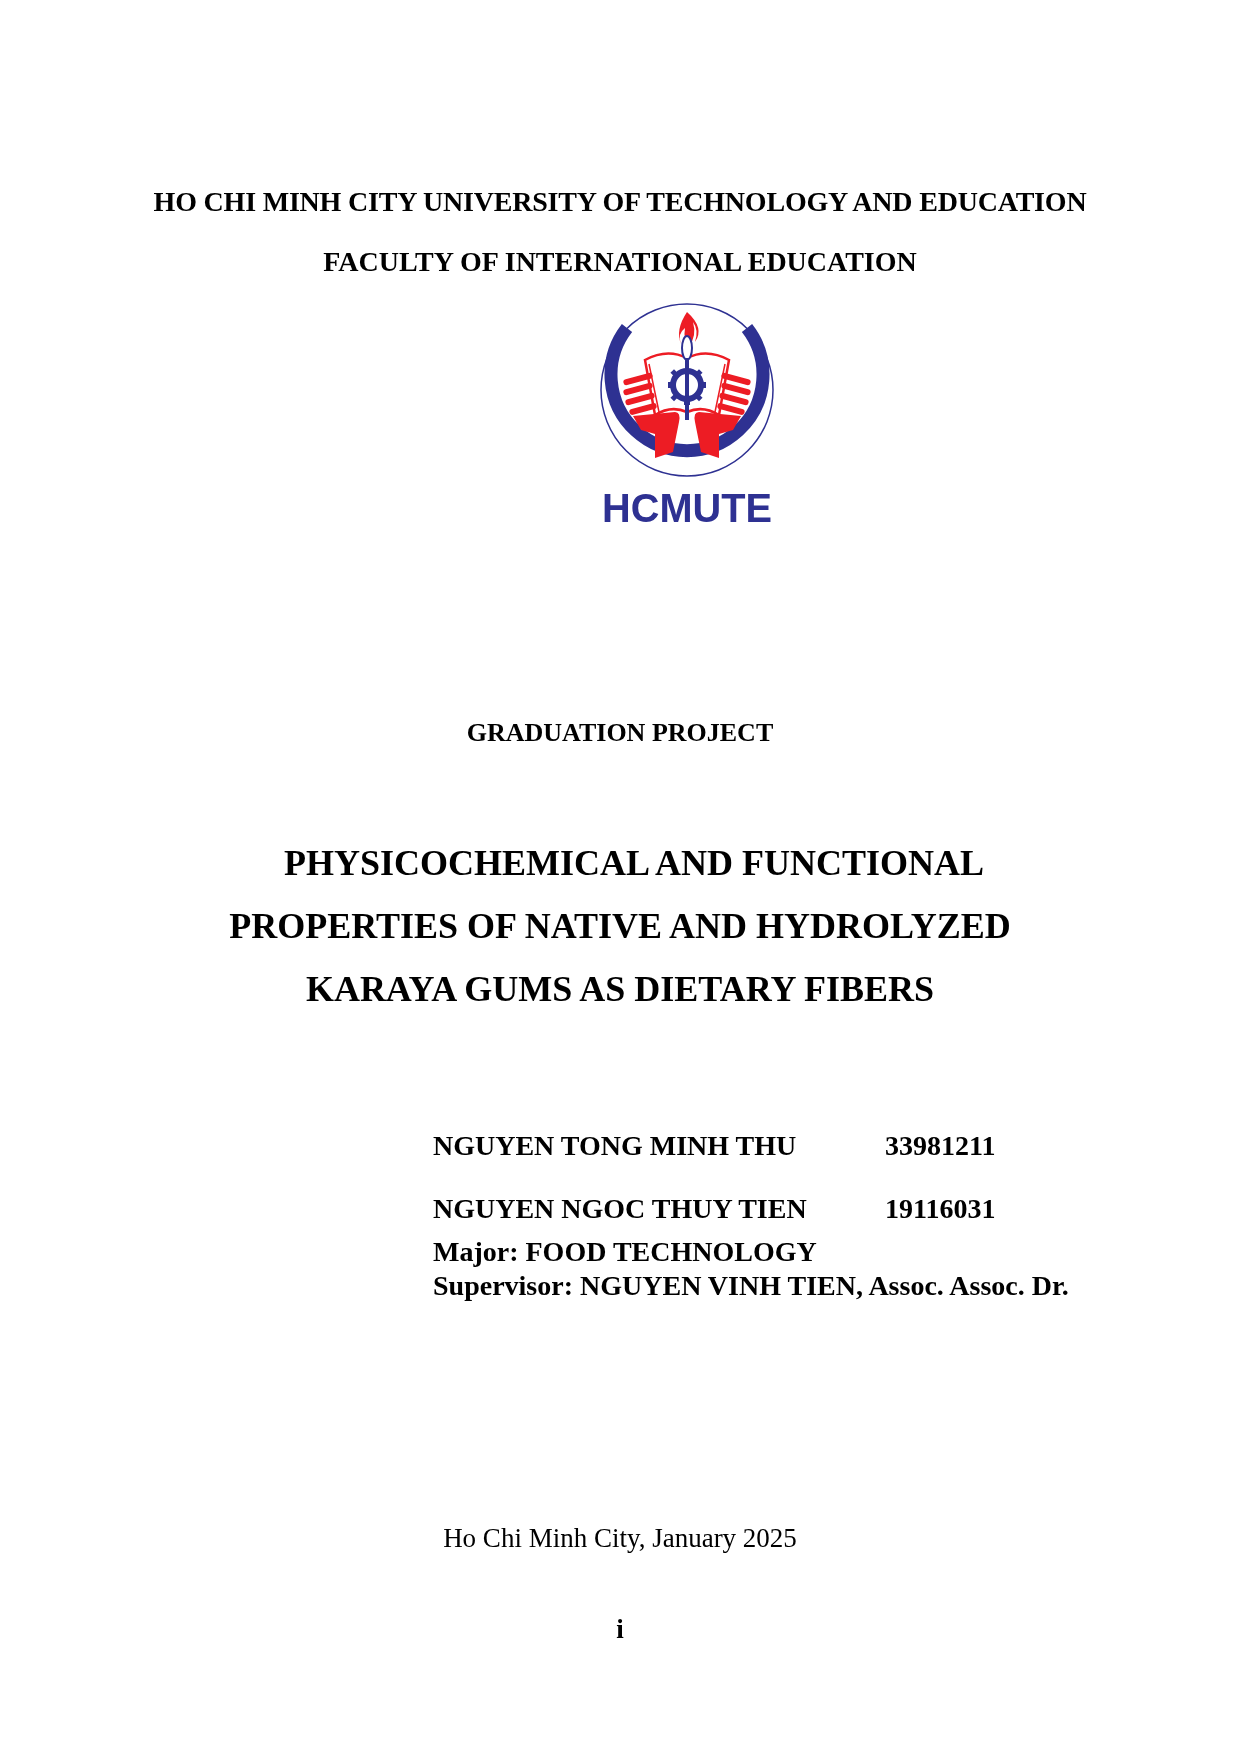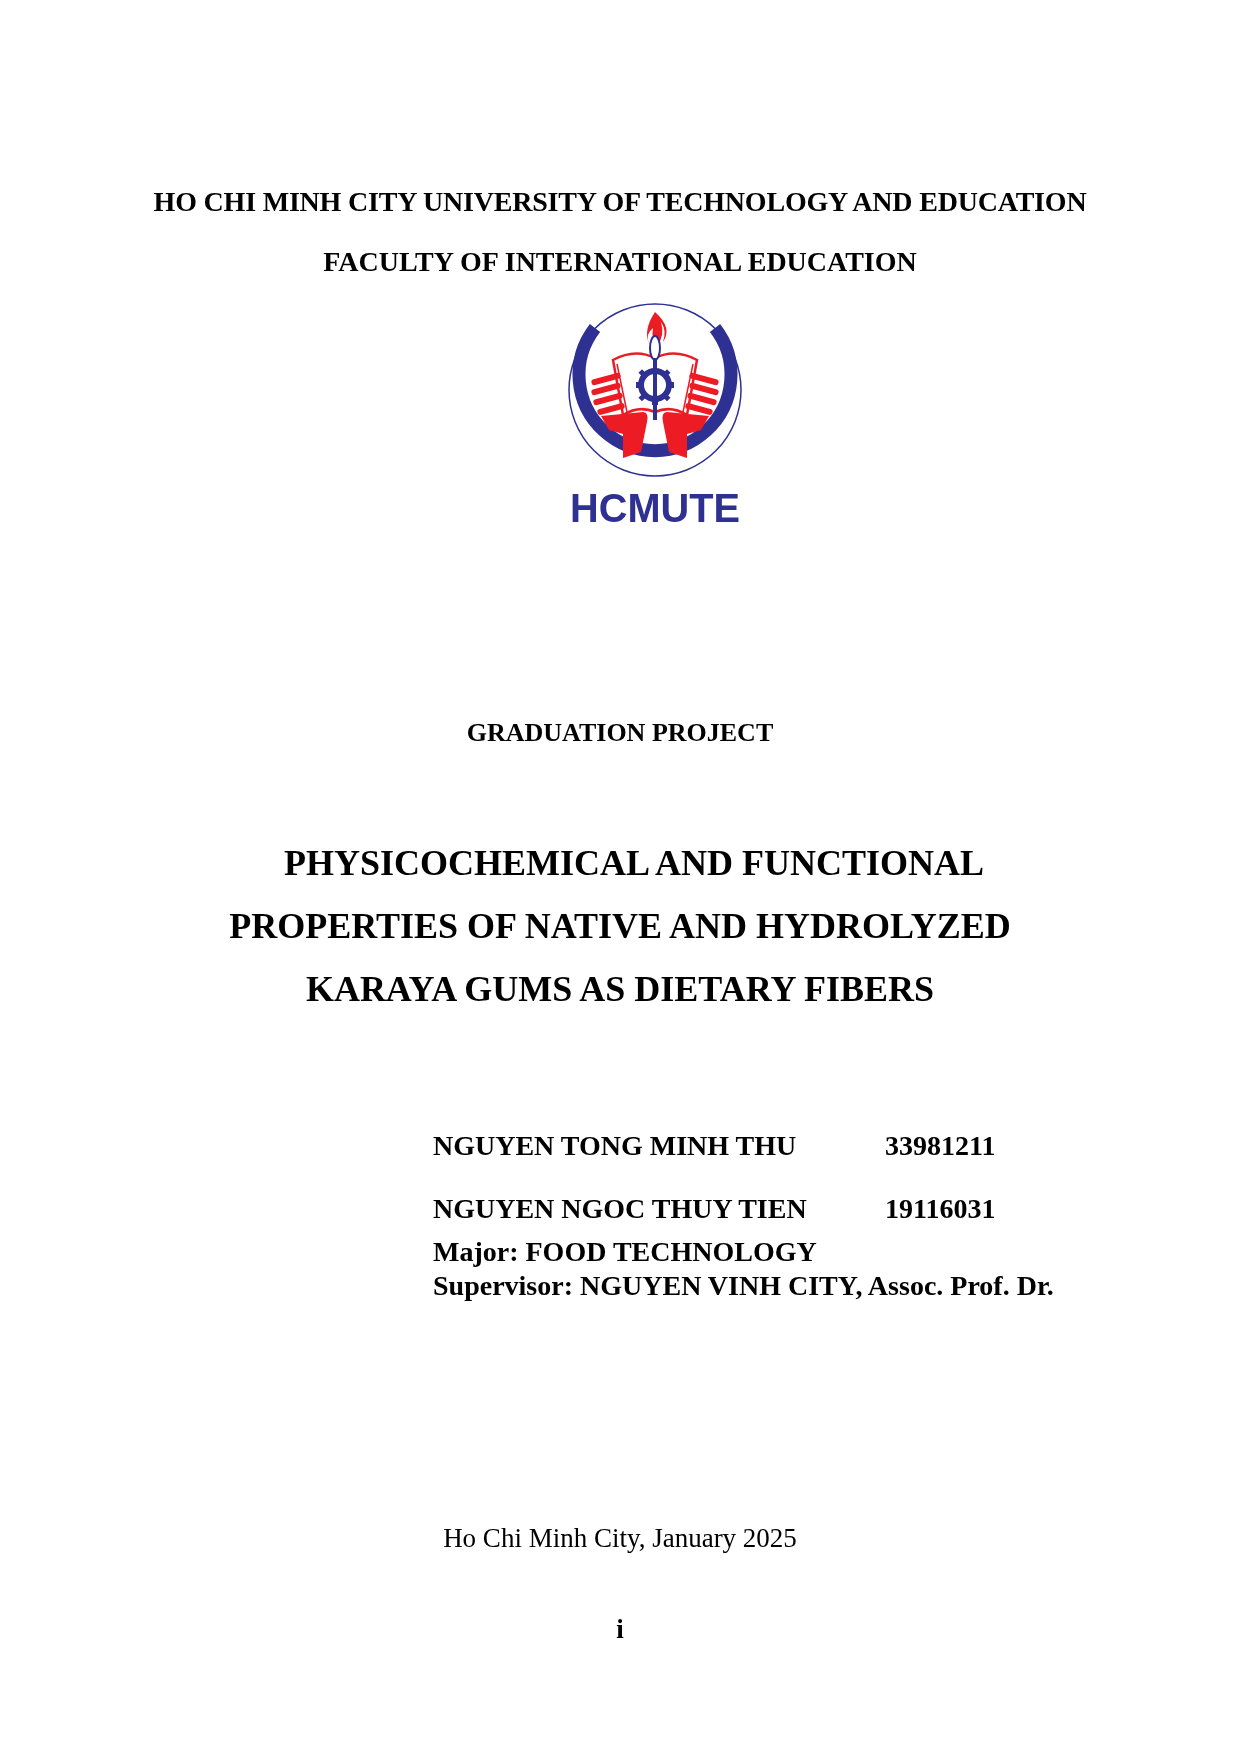--- a/index.html
+++ b/index.html
@@ -2,21 +2,21 @@
 <html><head>
   <meta charset="utf-8">
   <style>
     html, body { margin: 0; padding: 0; background: #ffffff; }
     body { width: 1240px; height: 1754px; position: relative; overflow: hidden;
            font-family: "Liberation Serif", "DejaVu Serif", serif; color: #000; }
     .line { position: absolute; white-space: nowrap; font-weight: bold; }
     .center { left: 0; width: 1240px; text-align: center; }
     #uni { top: 186px; font-size: 28px; letter-spacing: -0.2px; }
     #faculty { top: 246px; font-size: 28px; }
-    #logo { position: absolute; left: 565px; top: 300px; width: 180px; height: 230px; }
+    #logo { position: absolute; left: 597px; top: 300px; width: 180px; height: 230px; }
     #grad { top: 718px; font-size: 26px; }
     .title { font-size: 36px; left: 0; width: 1240px; text-align: center; }
     #t1 { top: 842px; padding-left: 28px; box-sizing: border-box; }
     #t2 { top: 905px; }
     #t3 { top: 968px; padding-left: -4px; }
     .student { position: absolute; left: 433px; font-size: 28px; font-weight: bold; white-space: nowrap; }
     .student .id { position: absolute; left: 452px; }
     #s1 { top: 1130px; text-align: center; }
     #s2 { top: 1193px; }
     #major { position: absolute; left: 433px; top: 1236px; font-size: 28px; font-weight: bold; white-space: nowrap; }
@@ -88,17 +88,17 @@
 </div>
 <div class="student" id="s2">
   <span>NGUYEN NGOC THUY TIEN</span>
   <span class="id">19116031</span>
 </div>
 
 <div id="major">
   <span>Major</span><span>: </span><span>FOOD TECHNOLOGY</span>
 </div>
 <div id="sup">
-  <span>Supervisor</span><span>: </span><span>NGUYEN VINH CITY, Assoc. Prof. Dr.</span>
+  <span>Supervisor</span><span>: </span><span>NGUYEN VINH TIEN, Assoc. Assoc. Dr.</span>
 </div>
 
 <div class="line center" id="date">Ho Chi Minh City, January 2025</div>
 <div class="line center" id="pageno">i</div>
 
 </body></html>

